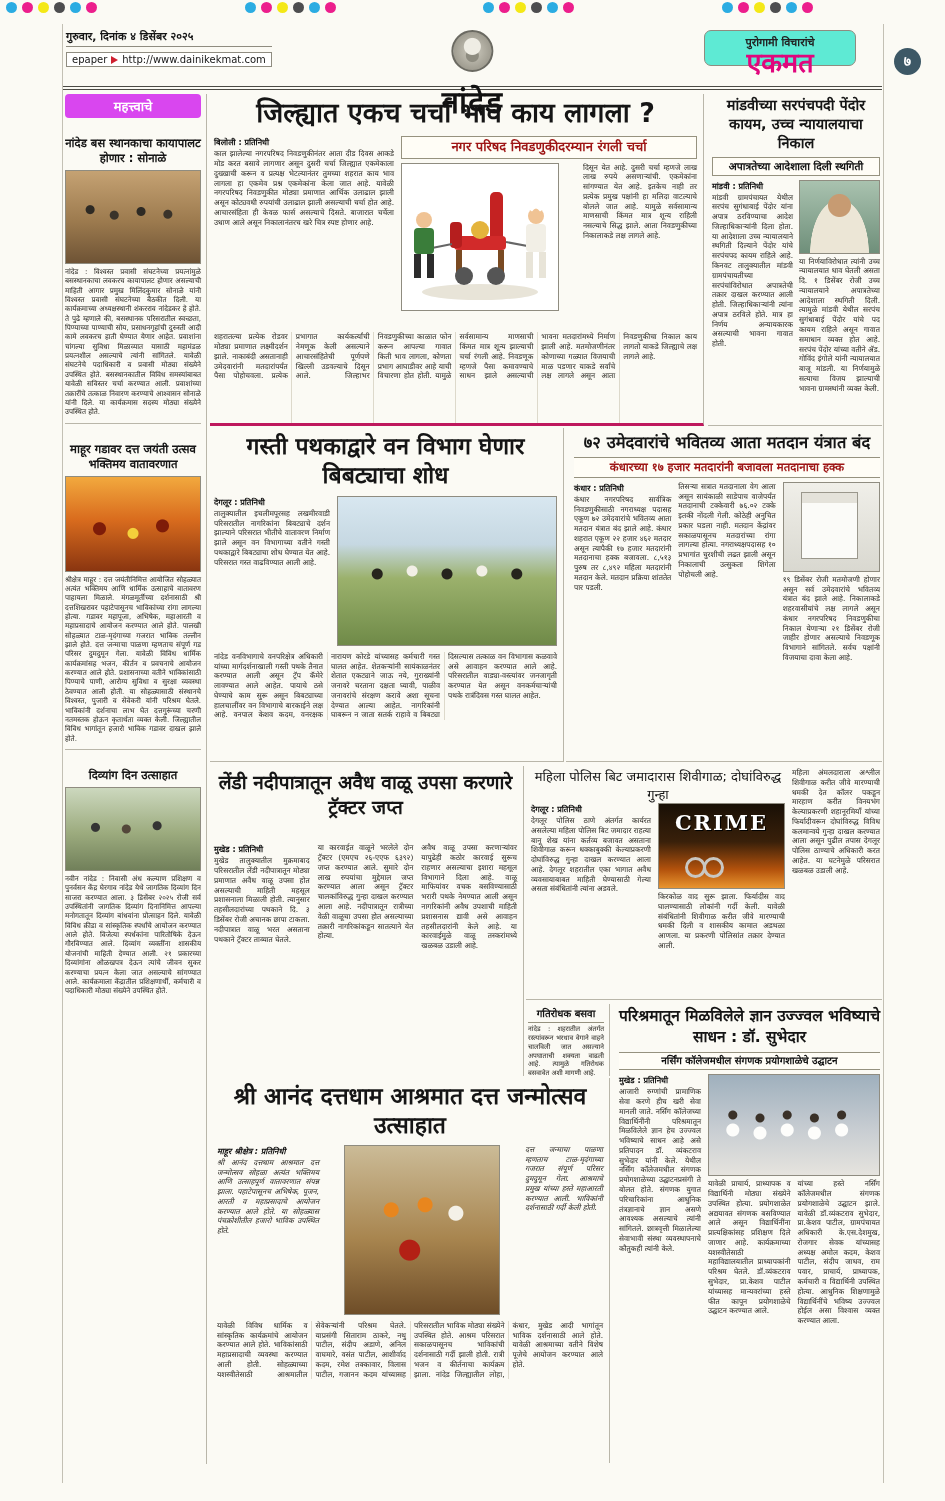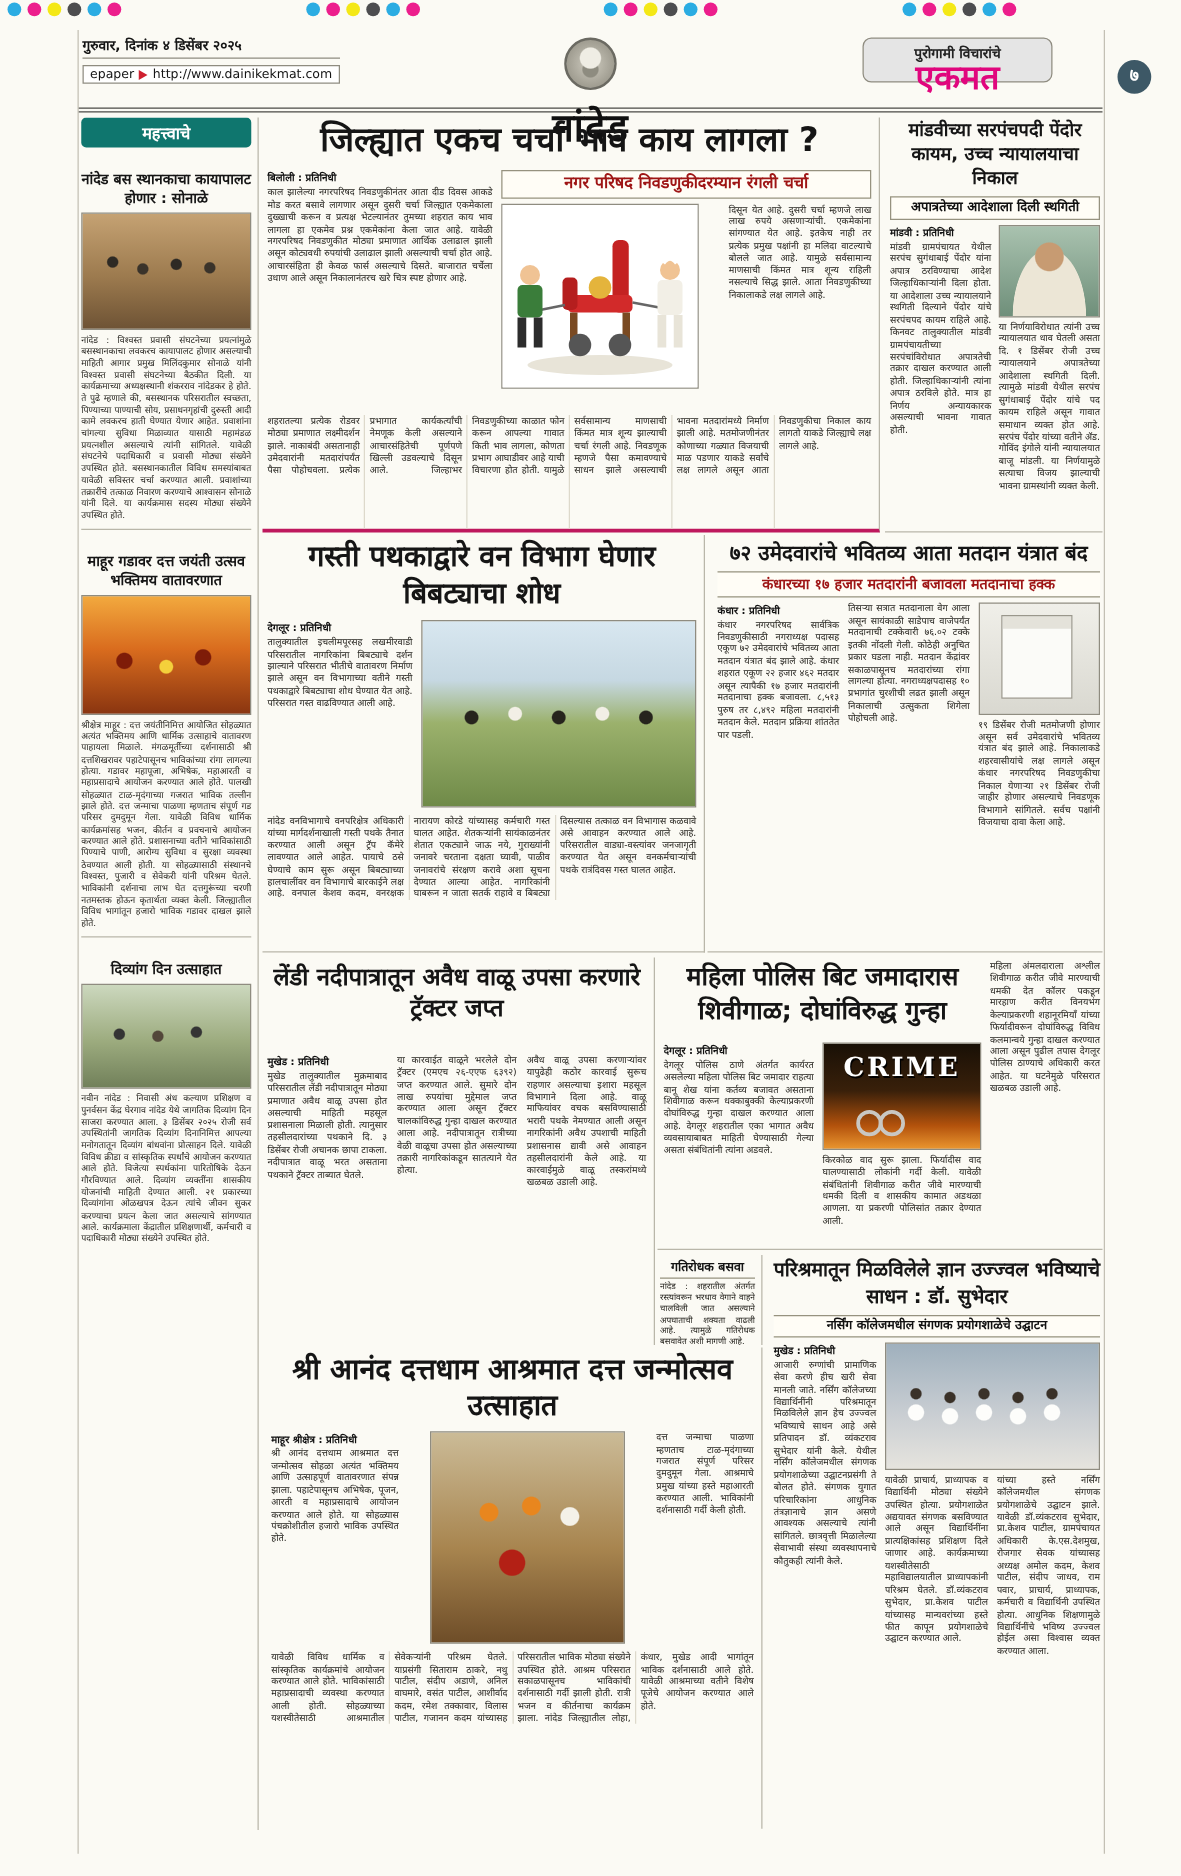--- a/index.html
+++ b/index.html
@@ -26,28 +26,28 @@
   .mast-left { position:absolute; left:3px; top:4px; }
   .date-line { font-size:11px; font-weight:bold; border-bottom:1px solid #8f8c80; padding-bottom:3px; }
   .epaper-box { margin-top:5px; border:1px solid #8f8c80; background:#fff; padding:1px 5px; font-size:10px; display:flex; align-items:center; gap:4px; width:fit-content; }
   .epaper-arrow { width:0; height:0; border-top:4px solid transparent; border-bottom:4px solid transparent; border-left:7px solid #cf2030; display:inline-block; }
   .mast-center { position:absolute; left:50%; transform:translateX(-50%); top:6px; display:flex; align-items:center; gap:8px;flex-direction:column; }
   .mast-logo { width:42px; height:42px; border-radius:50%; border:2px solid #6b6a62;
     background: radial-gradient(circle at 50% 38%, #efede4 8px, transparent 9px),
                 radial-gradient(circle at 50% 62%, #8e8c80 6px, transparent 7px),
                 radial-gradient(circle, #cfccc0 0%, #8b887c 100%); display:inline-block; }
   .mast-city { font-size:31px; font-weight:bold; letter-spacing:1px; color:#101010; }
-  .brand-box { position:absolute; right:40px; top:6px; width:152px; height:36px; border:1px solid #8f8c80; border-radius:7px; background:#e5e5e5; text-align:center; padding-top:3px; }
+  .brand-box { position:absolute; right:26px; top:6px; width:152px; height:36px; border:1px solid #8f8c80; border-radius:7px; background:#5eead4; text-align:center; padding-top:3px; }
   .brand-tagline { font-size:11px; font-weight:bold; color:#222; }
   .brand-name { font-size:27px; font-weight:bold; color:#e0067d; line-height:1.05; }
   .page-circle { position:absolute; left:894px; top:48px; width:27px; height:27px; border-radius:50%; background:#3d5866; color:#fff; text-align:center; line-height:27px; font-size:14px; font-weight:bold; }
 
   
   .left-col { left:63px; top:94px; width:144px; height:1370px; border-right:1px solid #b9b6a9; padding:0 5px 0 2px; }
-  .imp-bar { background:#0f766e; color:#fff; font-weight:bold; text-align:center; font-size:13px; padding:3px 0; border-radius:4px; margin-bottom:4px; }
+  .imp-bar { background:#d946ef; color:#fff; font-weight:bold; text-align:center; font-size:13px; padding:3px 0; border-radius:4px; margin-bottom:4px; }
   .lc-head { font-size:11.5px; font-weight:bold; text-align:center; line-height:1.3; margin:18px 0 4px; }
   .lc-photo { width:100%; margin-bottom:3px; }
   .lc-divider { border-top:1px solid #b9b6a9; margin:6px 0 4px; }
   .left-col .body-text { font-size:7.1px; }
 
   .photo-meeting { height:94px;
     background: radial-gradient(circle at 18% 42%, #2e2a24 4px, transparent 5px),
       radial-gradient(circle at 36% 48%, #3a332a 4px, transparent 5px),
       radial-gradient(circle at 56% 44%, #2e2a24 4px, transparent 5px),
       radial-gradient(circle at 76% 47%, #3a332a 4px, transparent 5px),
@@ -111,21 +111,21 @@
 
   
   .sand-story { left:210px; top:766px; width:314px; height:310px; padding:4px 6px 2px 4px; border-right:1px solid #b9b6a9; }
   .sand-head { font-size:19px; font-weight:bold; text-align:center; line-height:1.3; margin-bottom:24px; }
   .sand-body { display:flex; gap:8px; }
   .s3-col { flex:1; }
 
   
   .crime-story { left:526px; top:766px; width:356px; height:234px; padding:2px 2px 2px 5px; border-bottom:1px solid #b9b6a9; display:flex; gap:7px; }
   .crime-left { width:254px; }
-  .crime-head { font-size:20px; font-weight:bold; text-align:center; line-height:1.35; margin-bottom:12px; }
+  .crime-head { font-size:13px; font-weight:normal; text-align:center; line-height:1.35; margin-bottom:0; }
   .crime-row { display:flex; gap:7px; }
   .c-col { width:120px; }
   .c-colB { flex:1; }
   .c-colC { flex:1; }
   .photo-crime { width:100%; height:86px; margin-bottom:3px; display:flex; align-items:flex-start; justify-content:center;
     background: linear-gradient(180deg,#191006 0%, #39200a 45%, #b3520c 78%, #e9952f 100%); }
   .crime-word { font-family:"DejaVu Serif","Liberation Serif",serif; color:#fff; font-weight:bold; font-size:21px; letter-spacing:2px; margin-top:6px; text-shadow:1px 1px 0 #000; }
   .photo-crime::before, .photo-crime::after { content:""; position:absolute; bottom:10px; width:15px; height:15px; border:3px solid #c9c7c2; border-radius:50%; }
   .photo-crime::before { left:26px; } .photo-crime::after { left:44px; }
 
@@ -152,21 +152,21 @@
       radial-gradient(circle at 46% 40%, #3a3128 4px, transparent 5px),
       radial-gradient(circle at 62% 43%, #3a3128 4px, transparent 5px),
       radial-gradient(circle at 78% 40%, #3a3128 4px, transparent 5px),
       linear-gradient(180deg,#9fb0bd 0%, #c8cdd2 55%, #e6e4de 100%); }
   .k-subcols { display:flex; gap:7px; }
   .k-subcols .body-text { flex:1; }
 
   
   .ashram-story { left:213px; top:1078px; width:397px; height:385px; padding:4px 6px 2px 4px; border-right:1px solid #b9b6a9; }
   .a-head { font-size:23px; font-weight:bold; text-align:center; line-height:1.28; margin-bottom:4px; }
-  .a-mid { display:flex; gap:25px; }
+  .a-mid { display:flex; gap:25px;font-style:italic; }
   .a-col1 { width:102px; }
   .a-col3 { width:78px; }
   .photo-ashram { flex:1; height:170px;
     background: radial-gradient(circle at 30% 38%, #e8861e 7px, transparent 8px),
       radial-gradient(circle at 52% 35%, #e8861e 7px, transparent 8px),
       radial-gradient(circle at 72% 40%, #f4f1e8 7px, transparent 8px),
       radial-gradient(circle at 42% 62%, #b32015 10px, transparent 11px),
       linear-gradient(180deg,#cbbb97 0%, #a8854f 55%, #6e4d28 100%); }
   .a-bottom { margin-top:6px; }
 

